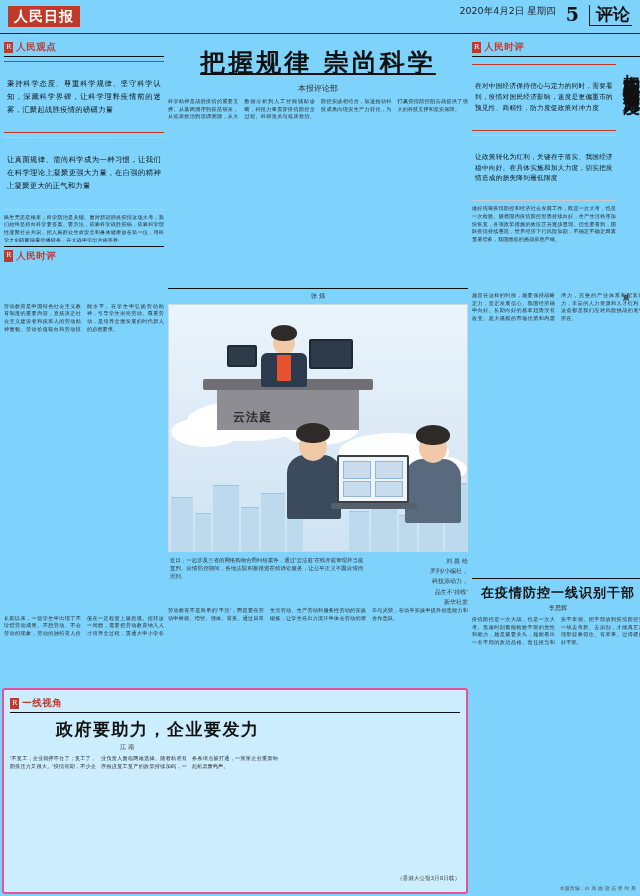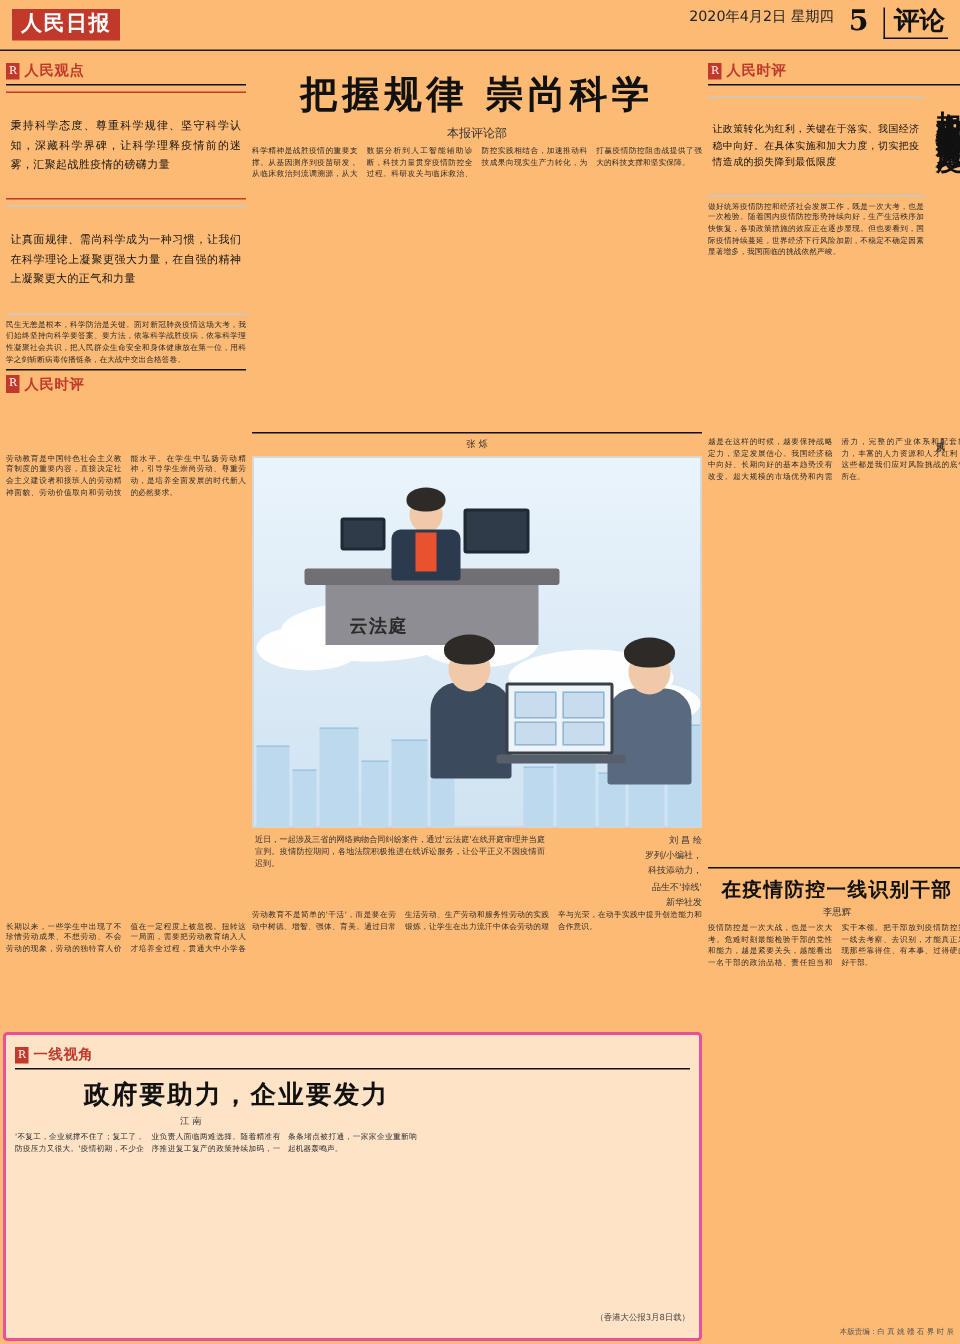--- a/index.html
+++ b/index.html
@@ -5,21 +5,21 @@
   * { box-sizing: border-box; margin: 0; padding: 0; }
   html, body {
     width: 640px; height: 896px;
     background: #ffffff;
     font-family: "DejaVu Sans", "Liberation Sans", sans-serif;
     overflow: hidden;
   }
   .page {
     position: relative;
     width: 640px; height: 896px;
-    background: #fdba74;
+    background: #7dd3fc;
     padding: 0;
   }
 
   
   .masthead {
     position: relative;
     height: 34px;
     border-bottom: 1.5px solid #1a1a1a;
     display: flex;
     align-items: center;
@@ -91,20 +91,21 @@
   }
 
   
   .headline-main {
     text-align: center;
     font-family: "DejaVu Serif", "Liberation Serif", serif;
     font-size: 25px; font-weight: bold;
     letter-spacing: 3px;
     color: #111;
     margin: 8px 0 4px 0;
+    text-decoration: underline;
   }
   .subhead {
     text-align: center;
     font-size: 10px; color: #222;
     letter-spacing: 0.5px;
     margin-bottom: 3px;
     font-family: "DejaVu Serif", "Liberation Serif", serif;
   }
   .byline {
     text-align: center;
@@ -361,20 +362,21 @@
     <div class="col">
 
       <div class="sec-label">
         <span class="sec-mark">R</span>
         <span class="sec-text">人民时评</span>
       </div>
       <div class="sec-rule"></div>
 
       <div class="vtitle-wrap">
         <div class="vt-col-left">
+          <div class="quote-box red-rule" style="font-size:6.6px; line-height:1.65;">在对中国经济保持信心与定力的同时，需要看到，疫情对国民经济影响，速度是更偏重市的预见性、商精性，防力度促政策对冲力度</div>
           <div class="quote-box" style="font-size:6.6px; line-height:1.65;">让政策转化为红利，关键在于落实、我国经济稳中向好。在具体实施和加大力度，切实把疫情造成的损失降到最低限度</div>
           <div class="cjk" style="height:40px; overflow:hidden; margin-top:3px;">做好统筹疫情防控和经济社会发展工作，既是一次大考，也是一次检验。随着国内疫情防控形势持续向好，生产生活秩序加快恢复，各项政策措施的效应正在逐步显现。但也要看到，国际疫情持续蔓延，世界经济下行风险加剧，不稳定不确定因素显著增多，我国面临的挑战依然严峻。</div>
         </div>
         <div>
           <div class="vert-title">加大宏观政策调节和实施力度</div>
           <div style="writing-mode:vertical-rl; font-size:6px; color:#333; margin-left:2px;">洪乐风</div>
         </div>
       </div>
 
       <div class="cjk multi2" style="height:282px; overflow:hidden; margin-top:2px;">越是在这样的时候，越要保持战略定力，坚定发展信心。我国经济稳中向好、长期向好的基本趋势没有改变。超大规模的市场优势和内需潜力，完整的产业体系和配套能力，丰富的人力资源和人才红利，这些都是我们应对风险挑战的底气所在。</div>

